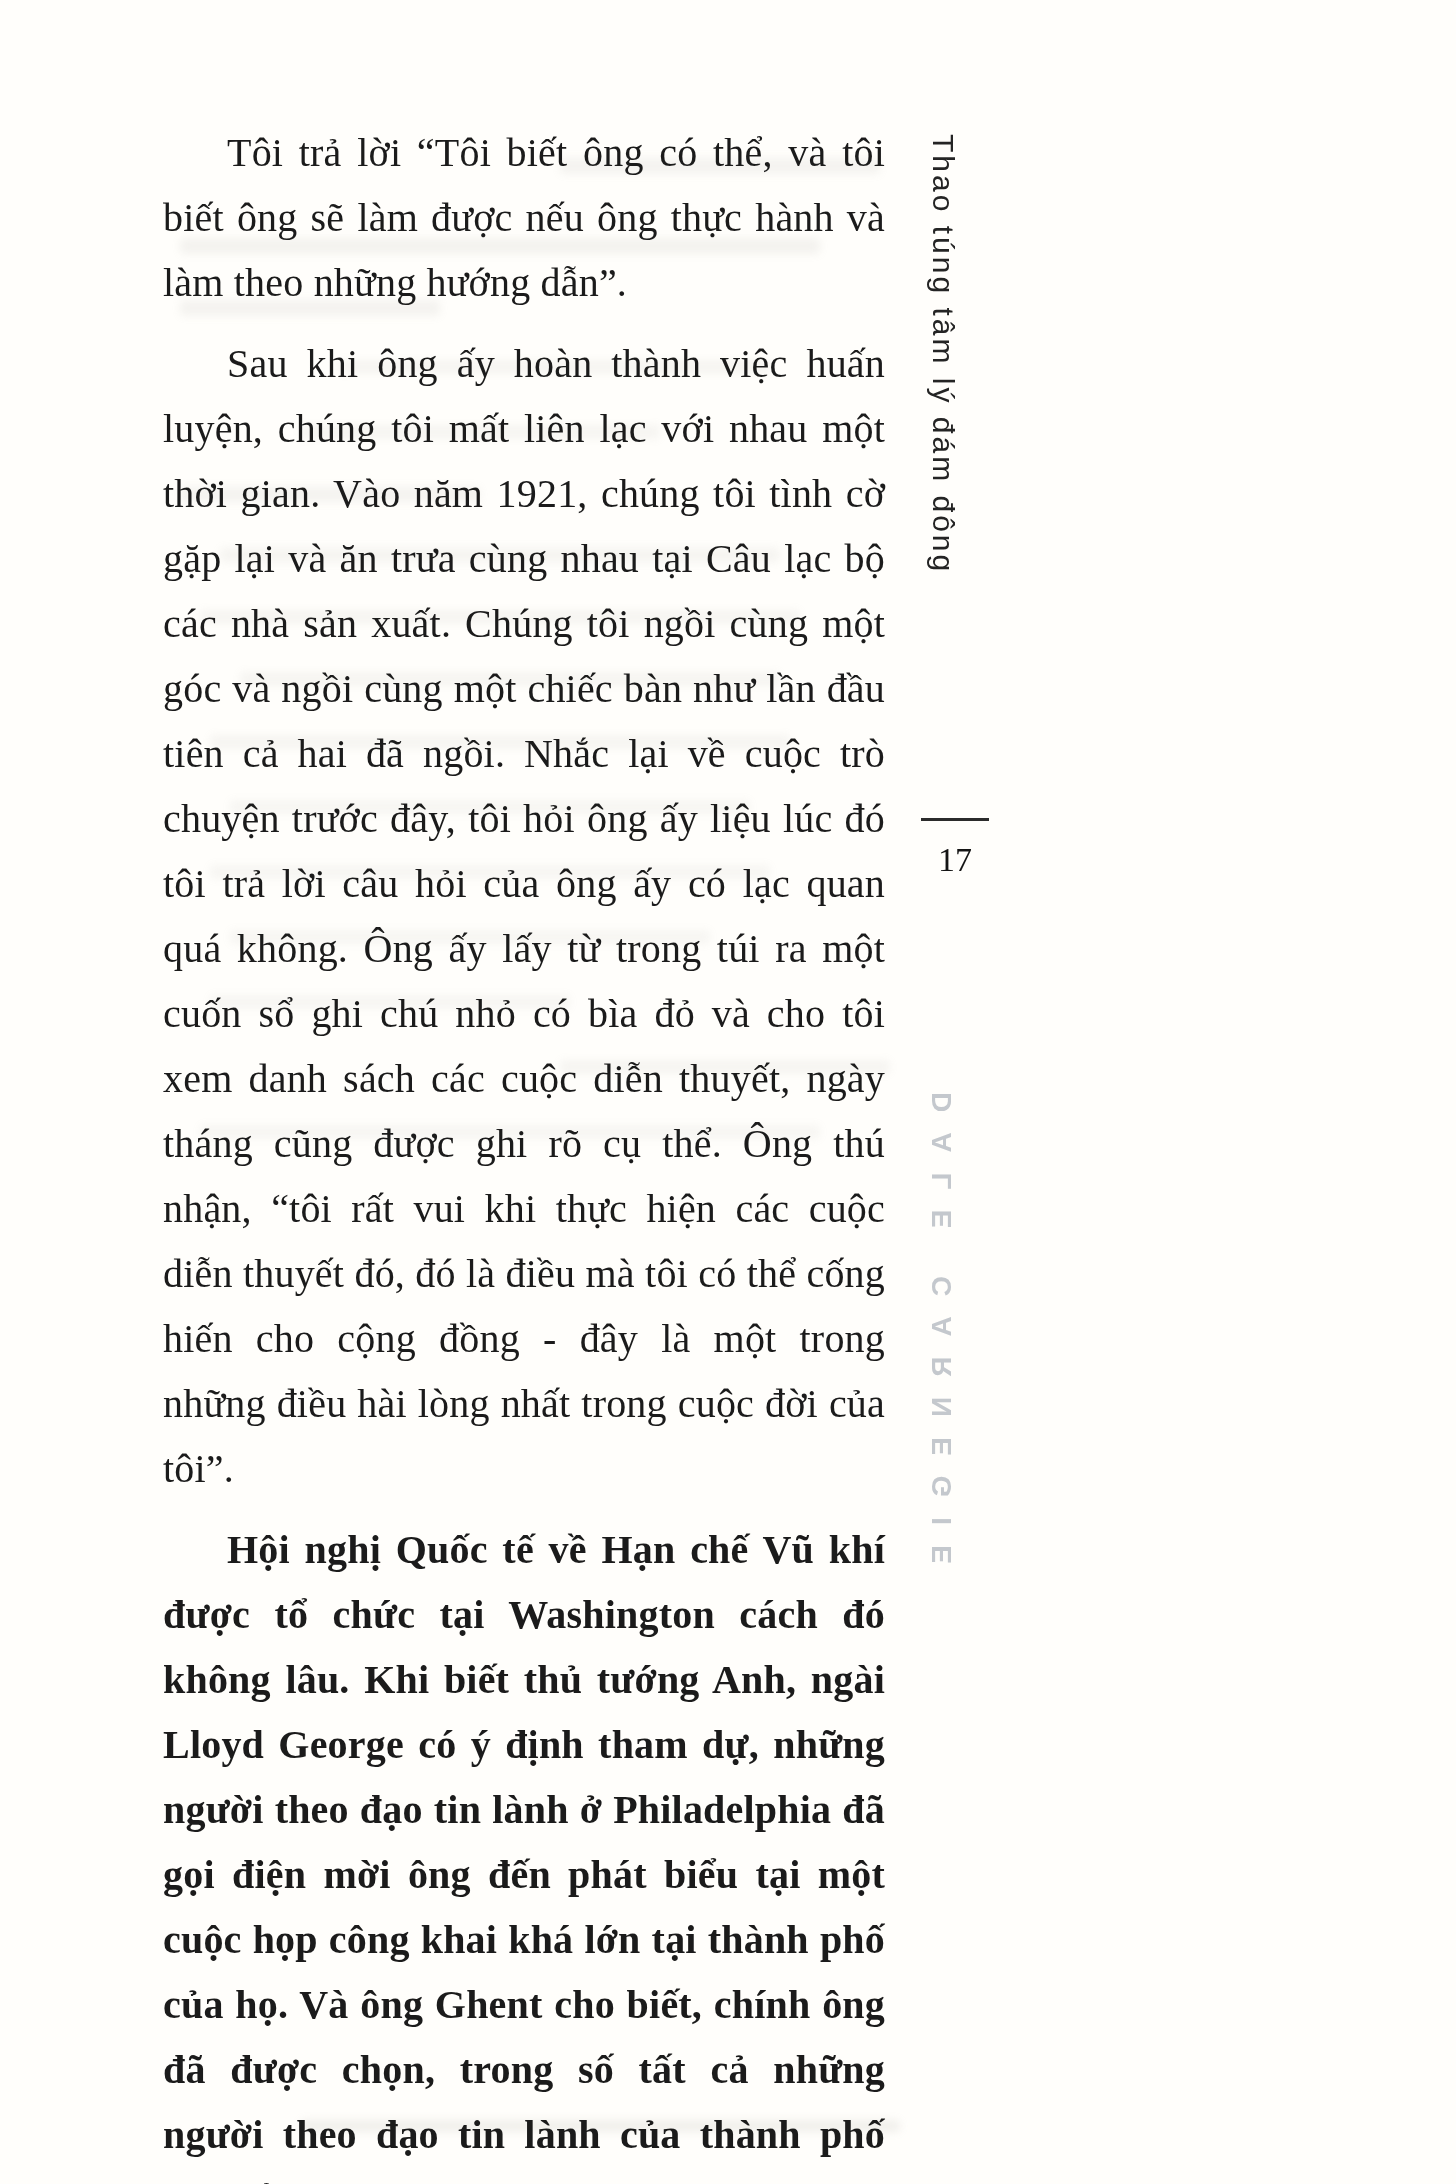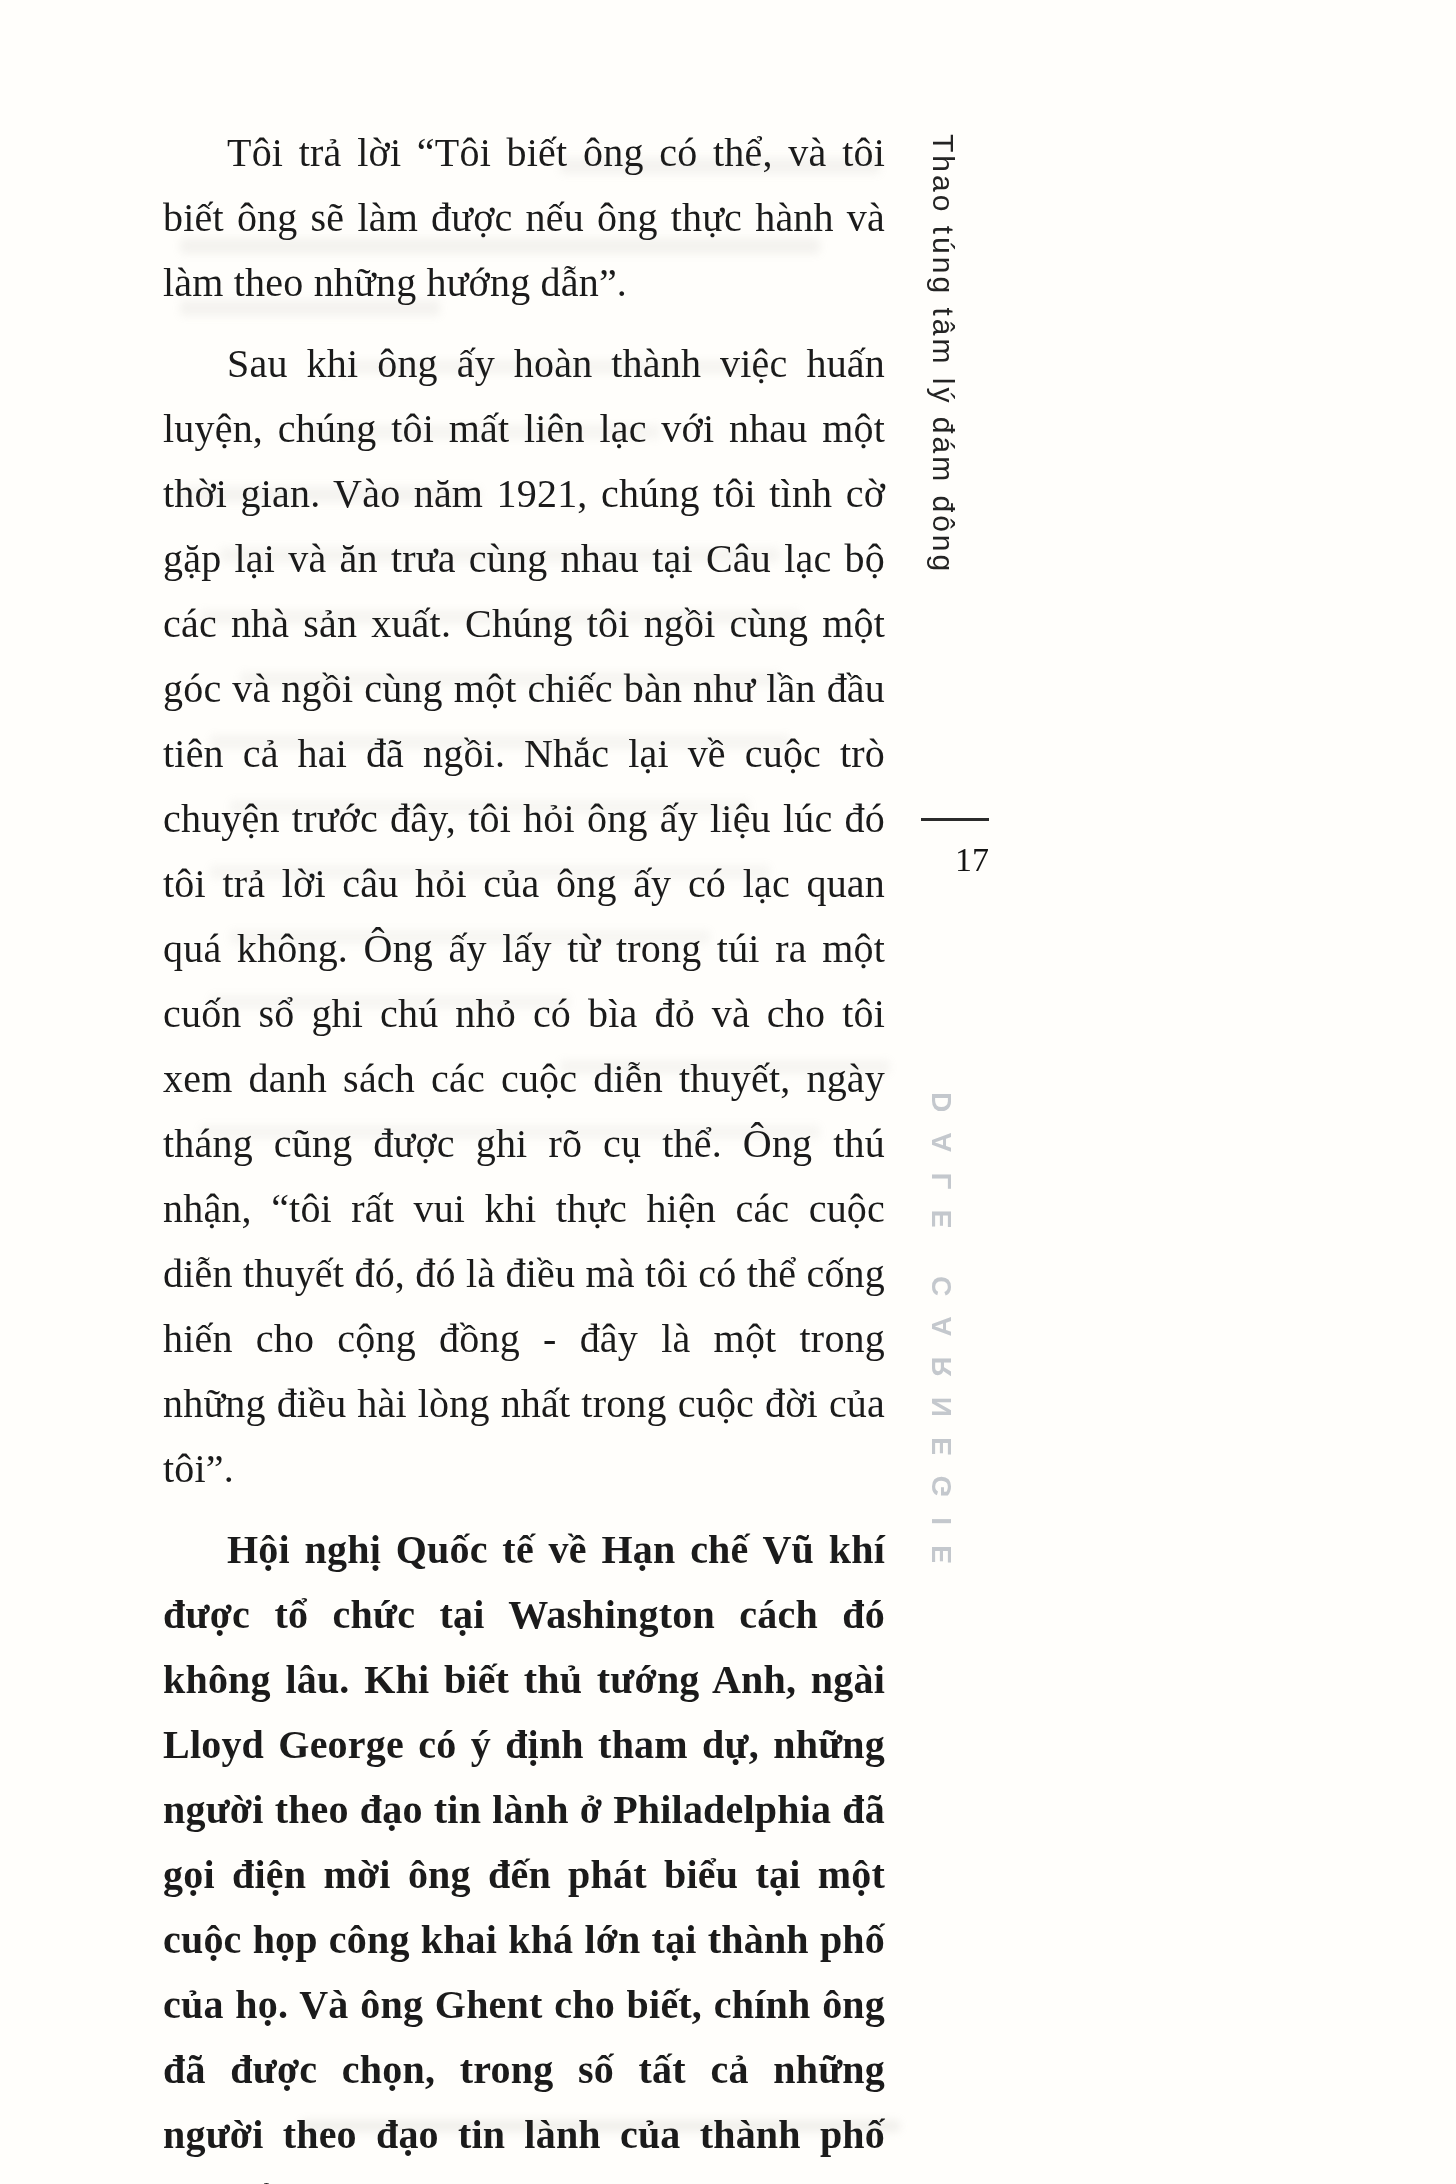--- a/index.html
+++ b/index.html
@@ -47,21 +47,21 @@
     color: #242424;
     white-space: nowrap;
   }
 
   
   .folio {
     position: absolute;
     left: 921px;
     top: 818px;
     width: 68px;
-    text-align: right;
+    text-align: center;
   }
   .folio-rule {
     display: block;
     height: 3px;
     background: #2b2b2b;
     margin: 0 0 20px 0;
   }
   .folio-num {
     font-family: "Liberation Serif", serif;
     font-size: 34px;

